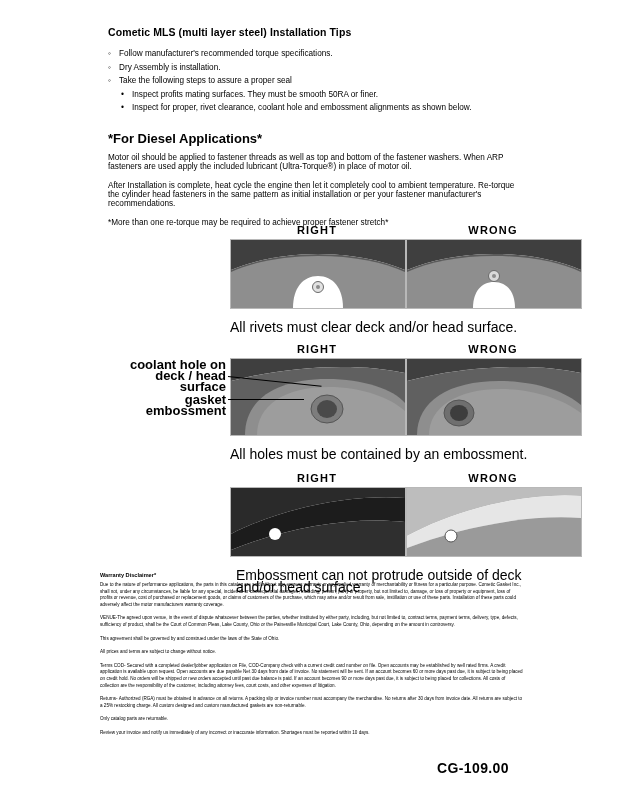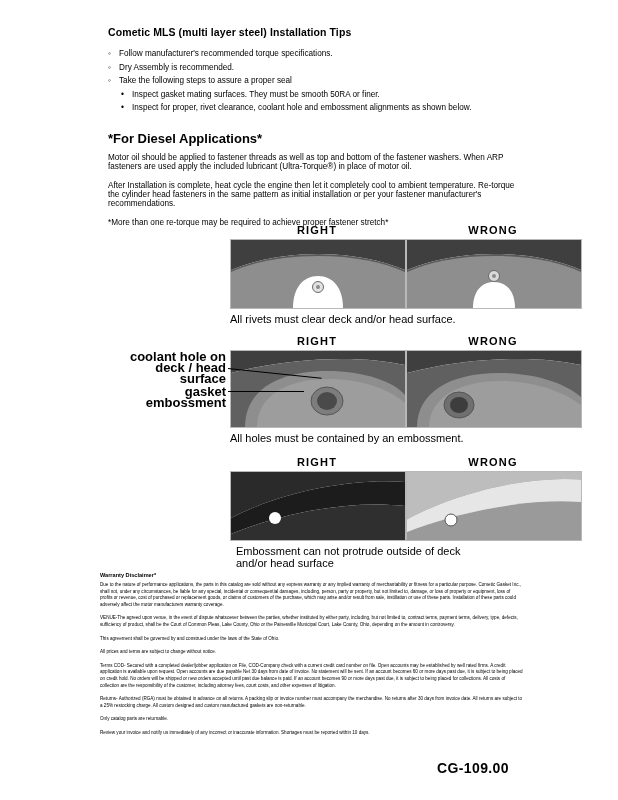--- a/index.html
+++ b/index.html
@@ -108,22 +108,22 @@
     height: 68px;
     border: 1px solid #b8b8b8;
     background: #ffffff;
     overflow: hidden;
     position: relative;
   }
   .fig-box.tall {
     height: 76px;
   }
   .fig-caption {
-    font-size: 11px;
-    margin-top: 4px;
+    font-size: 14px;
+    margin-top: 12px;
     line-height: 12px;
   }
   .fig-caption.indent {
     margin-left: 0px;
   }
   
   .callout {
     position: absolute;
     font-size: 13px;
     line-height: 11px;
@@ -166,23 +166,23 @@
 </head>
 <body>
 
 <div class="page">
 
   <div class="content">
     <h1 class="title">Cometic MLS (multi layer steel) Installation Tips</h1>
 
     <ul class="bullet-list">
       <li class="lvl1">Follow manufacturer's recommended torque specifications.</li>
-      <li class="lvl1">Dry Assembly is recommended.</li>
+      <li class="lvl1">Dry Assembly is installation.</li>
       <li class="lvl1">Take the following steps to assure a proper seal</li>
-      <li class="lvl2">Inspect gasket mating surfaces.  They must be smooth 50RA or finer.</li>
+      <li class="lvl2">Inspect profits mating surfaces.  They must be smooth 50RA or finer.</li>
       <li class="lvl2">Inspect for proper, rivet clearance, coolant hole and embossment alignments as shown below.</li>
     </ul>
 
     <h2 class="section">*For Diesel Applications*</h2>
     <p class="para">Motor oil should be applied to fastener threads as well as top and bottom of the fastener washers.  When ARP fasteners are used apply the included lubricant (Ultra-Torque®) in place of motor oil.</p>
     <p class="para">After Installation is complete, heat cycle the engine then let it completely cool to ambient temperature. Re-torque the cylinder head fasteners in the same pattern as initial installation or per your fastener manufacturer's recommendations.</p>
     <p class="para tight">*More than one re-torque may be required to achieve proper fastener stretch*</p>
   </div>
 
   <div class="figures">

